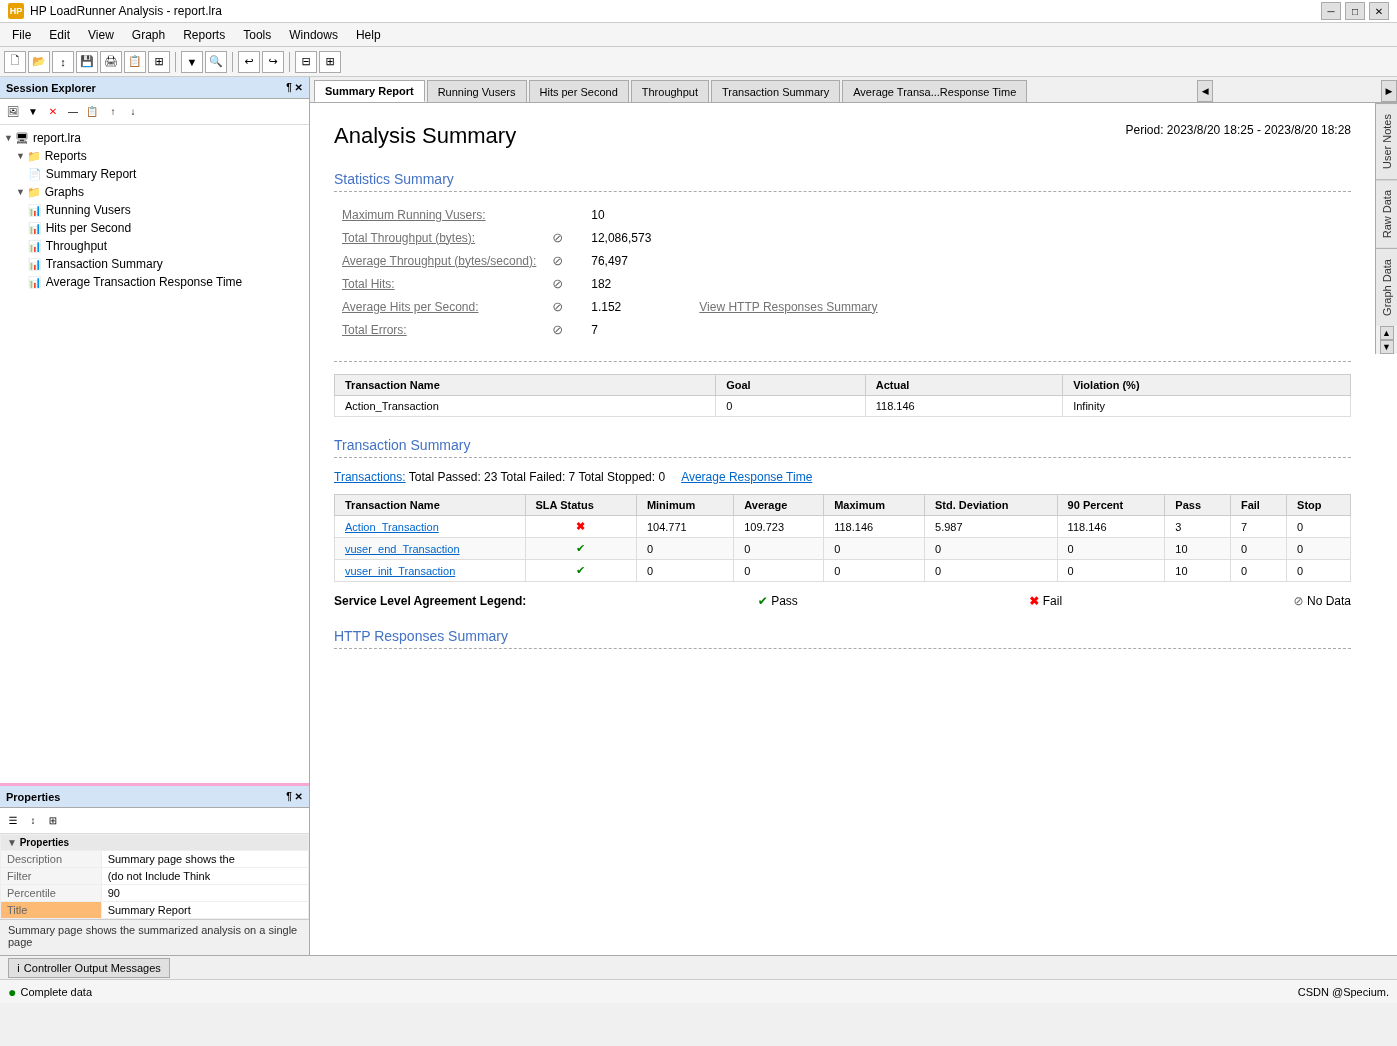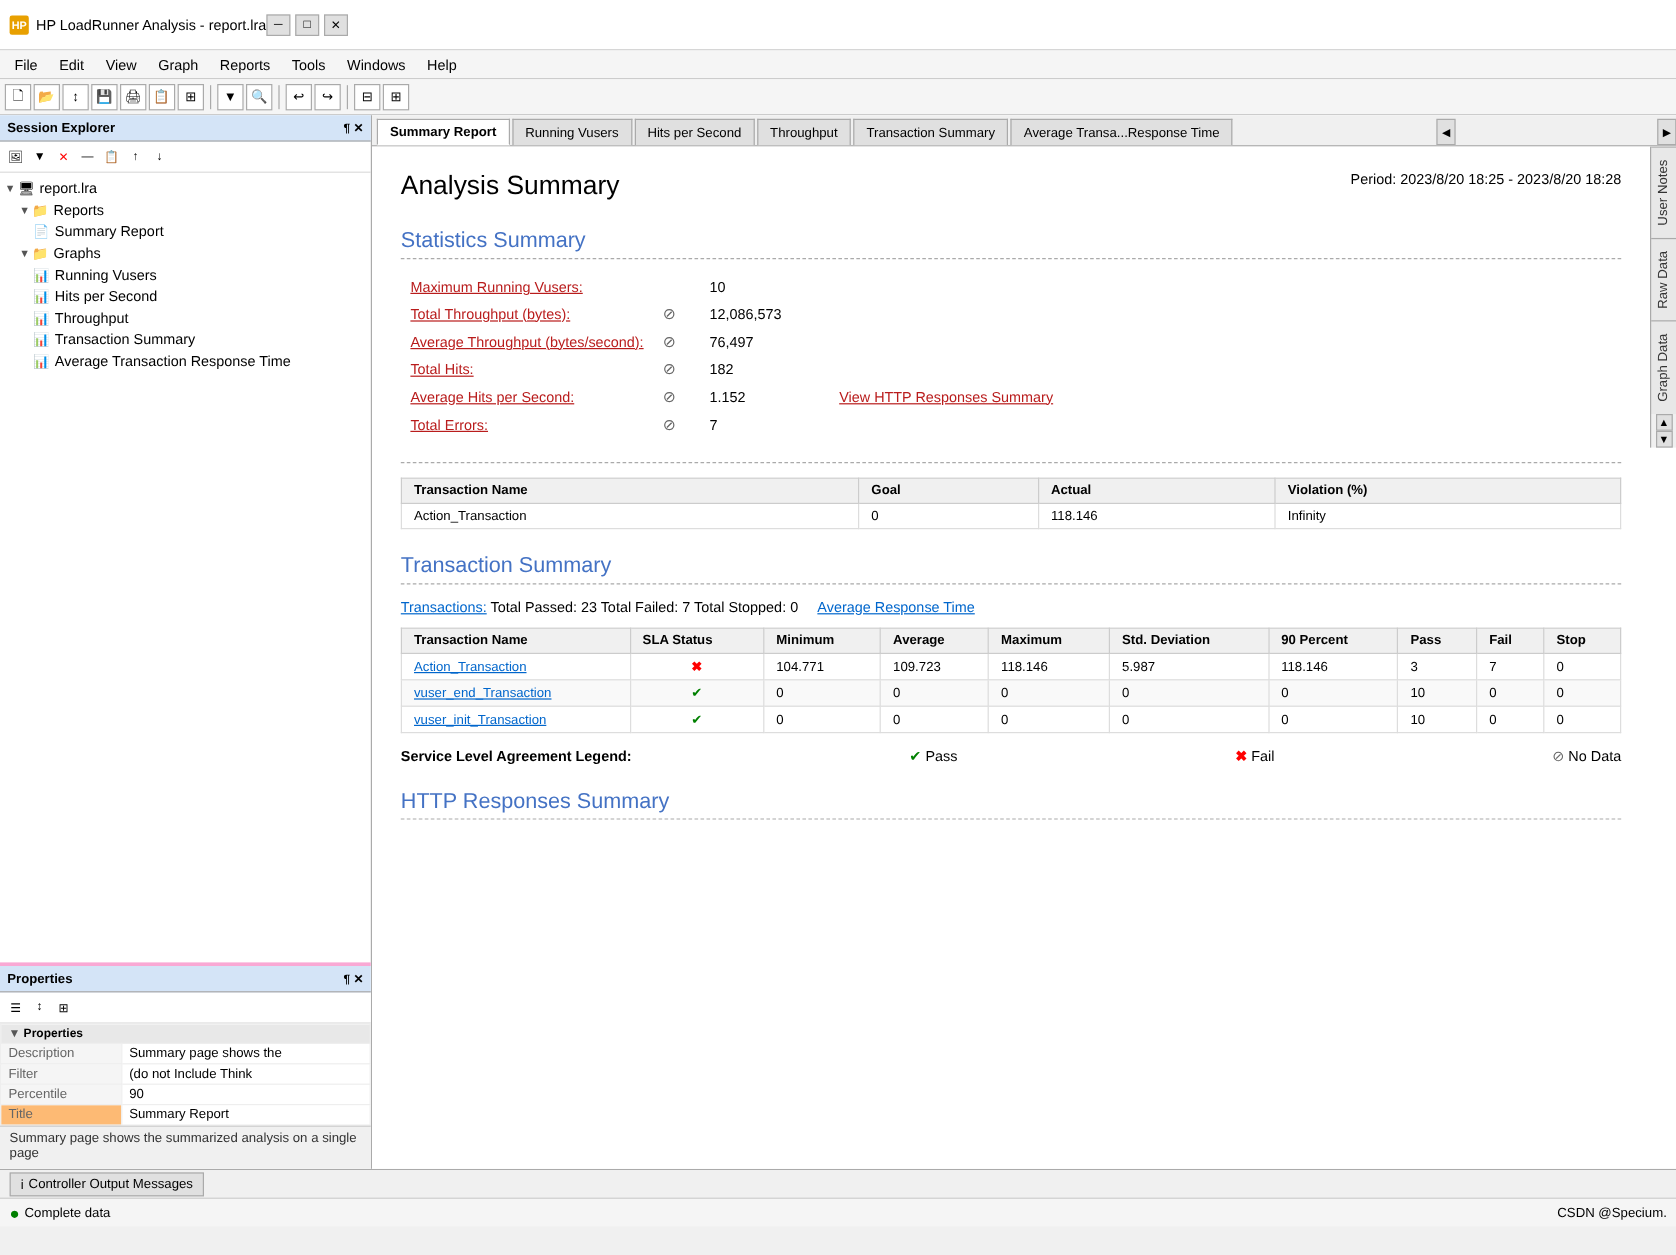--- a/index.html
+++ b/index.html
@@ -1,19 +1,19 @@
 <!DOCTYPE html>
 <html><head>
   <meta charset="utf-8">
   <style>
     * { box-sizing: border-box; margin: 0; padding: 0; }
     body { font-family: 'Segoe UI', Arial, sans-serif; font-size: 12px; background: #f0f0f0; color: #000; width: 1397px; height: 1046px; overflow: hidden; }
 
     
-    .title-bar { background: #fff; display: flex; align-items: center; justify-content: flex-start; padding: 4px 8px; border-bottom: 1px solid #ccc; height: 42px; }
+    .title-bar { background: #fff; display: flex; align-items: center; justify-content: space-between; padding: 4px 8px; border-bottom: 1px solid #ccc; height: 23px; }
     .title-bar-left { display: flex; align-items: center; gap: 6px; font-size: 12px; }
     .title-bar-icon { width: 16px; height: 16px; background: #e8a000; border-radius: 2px; display: flex; align-items: center; justify-content: center; font-size: 9px; color: #fff; font-weight: bold; }
     .title-bar-right { display: flex; gap: 4px; }
     .title-btn { width: 20px; height: 18px; background: #e0e0e0; border: 1px solid #aaa; cursor: pointer; display: flex; align-items: center; justify-content: center; font-size: 10px; }
 
     
     .menu-bar { background: #f5f5f5; display: flex; align-items: center; padding: 2px 4px; border-bottom: 1px solid #ccc; height: 24px; gap: 2px; }
     .menu-item { padding: 2px 8px; cursor: pointer; font-size: 12px; }
 
     
@@ -54,27 +54,27 @@
     .tab { padding: 3px 10px; font-size: 11px; cursor: pointer; border: 1px solid #aaa; border-bottom: none; background: #e0e0e0; margin-right: 2px; height: 22px; display: flex; align-items: center; }
     .tab.active { background: #fff; border-bottom: 1px solid #fff; font-weight: bold; z-index: 1; }
     .tab-nav { width: 16px; height: 22px; background: #e0e0e0; border: 1px solid #aaa; cursor: pointer; display: flex; align-items: center; justify-content: center; font-size: 9px; margin-left: auto; }
 
     
     .content-area { flex: 1; overflow: auto; padding: 20px 24px; background: #fff; }
 
     
     .analysis-title { font-size: 22px; font-weight: normal; margin-bottom: 4px; }
 
-    .section-title { font-size: 18px; color: #4472c4; margin: 18px 0 4px 0; font-weight: normal; }
+    .section-title { font-size: 14px; color: #4472c4; margin: 18px 0 4px 0; font-weight: normal; }
     .section-divider { border: none; border-top: 1px dashed #aaa; margin-bottom: 12px; }
 
     
     .stats-table { border-collapse: collapse; margin-bottom: 6px; }
     .stats-table td { padding: 4px 8px; vertical-align: middle; }
-    .stats-link { color: #b91c1c; text-decoration: underline; cursor: pointer; }
+    .stats-link { color: #737373; text-decoration: underline; cursor: pointer; }
     .no-data-icon { color: #666; font-size: 13px; }
 
     
     .data-table { border-collapse: collapse; width: 100%; margin: 8px 0; }
     .data-table th { background: #f0f0f0; border: 1px solid #ccc; padding: 4px 10px; text-align: left; font-size: 11px; font-weight: bold; }
     .data-table td { border: 1px solid #ddd; padding: 4px 10px; font-size: 11px; }
     .data-table tr:nth-child(even) td { background: #f9f9f9; }
 
     
     .trans-summary-line { font-size: 12px; margin: 6px 0; }

